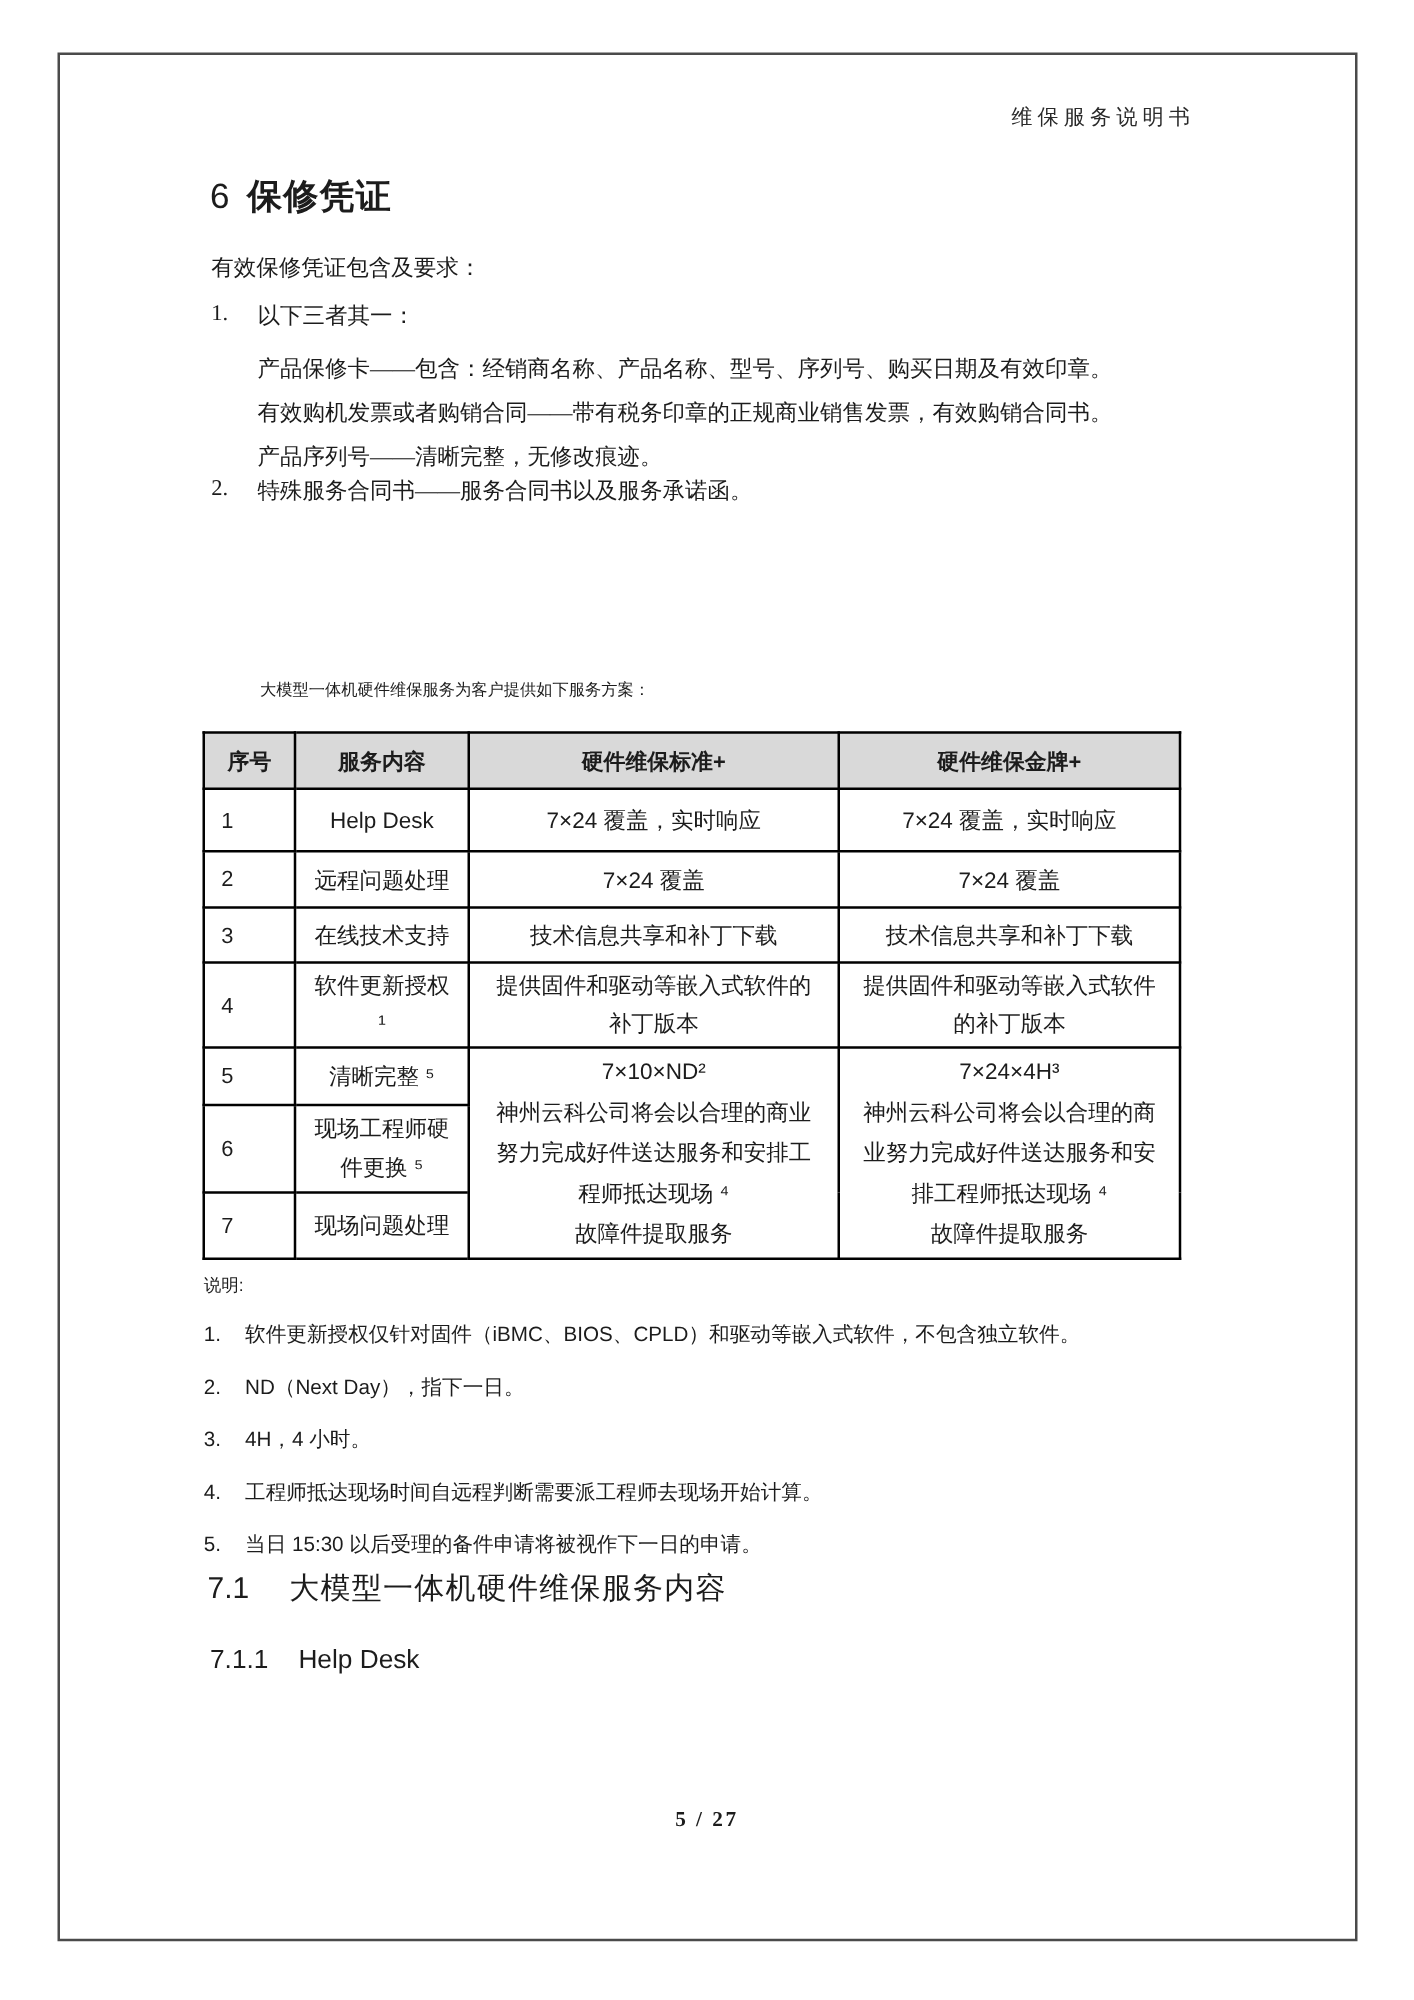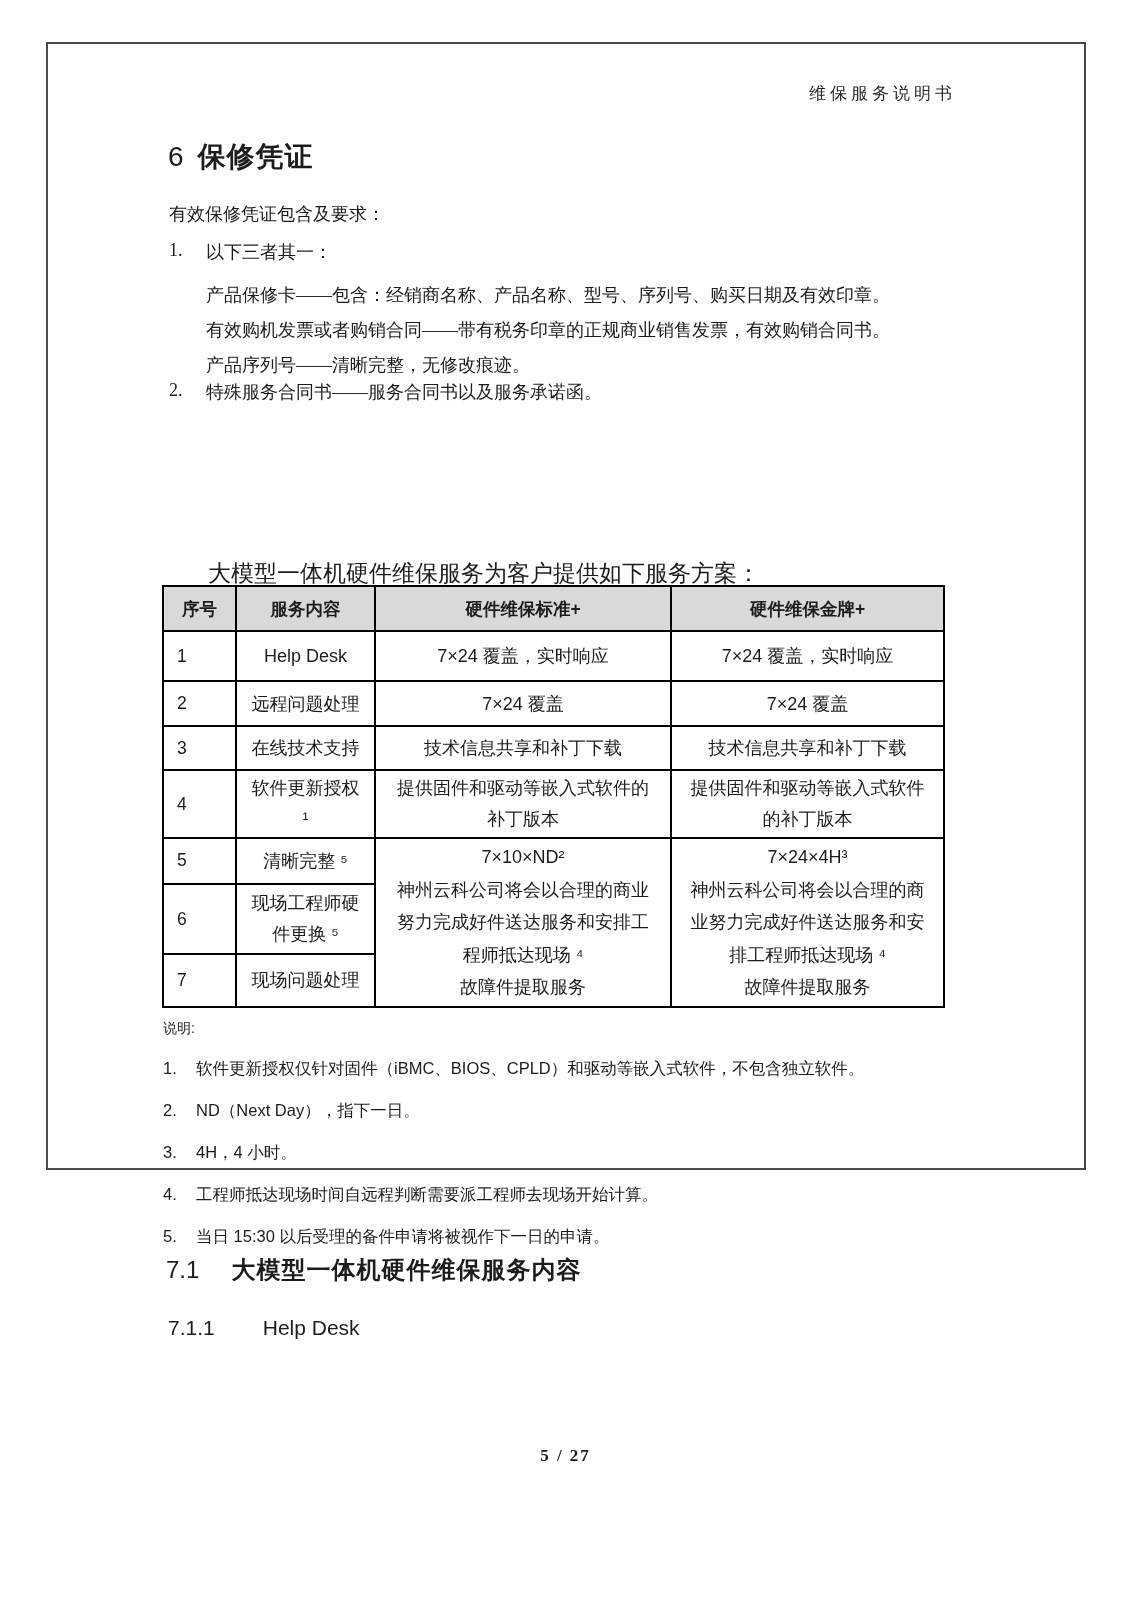--- a/index.html
+++ b/index.html
@@ -6,21 +6,21 @@
   html, body { width: 1131px; height: 1600px; background: #ffffff; }
   body {
     position: relative;
     font-family: "Liberation Sans", "DejaVu Sans", sans-serif;
     color: #1c1c1c;
     overflow: hidden;
   }
   .frame {
     position: absolute;
     left: 46px; top: 42px;
-    width: 1040px; height: 1128px;
+    width: 1040px; height: 1511px;
     border: 2px solid #4a4a4a;
     background: #ffffff;
   }
   .abs { position: absolute; }
 
   
   .running-header {
     position: absolute;
     top: 38px; right: 128px;
     font-family: "Liberation Serif", "DejaVu Serif", serif;
@@ -30,40 +30,40 @@
   }
 
   
   .h1 { left: 120px; top: 94px; font-size: 28px; }
   .h1 .hnum { font-weight: 400; margin-right: 14px; }
   .h1 .htitle { font-weight: 800; letter-spacing: 1px; }
   .h1-7 { left: 120px; top: 420px; font-size: 28px; }
 
   .h2 { left: 118px; top: 1210px; font-size: 24px; }
   .h2 .hnum { font-weight: 400; margin-right: 32px; }
-  .h2 .htitle { font-weight: 700; letter-spacing: 1px; text-align: right; }
+  .h2 .htitle { font-weight: 400; letter-spacing: 1px; text-align: right; }
 
   .h3 { left: 120px; top: 1272px; font-size: 21px; font-weight: 400; }
-  .h3 .hnum { margin-right: 48px; }
+  .h3 .hnum { margin-right: 24px; }
 
   
   .serif { font-family: "Liberation Serif", "DejaVu Serif", serif; }
   .s6-intro { left: 121px; top: 158px; font-size: 18px; }
   .list-item { left: 121px; font-size: 18px; display: flex; }
   .list-item .num { width: 37px; flex: 0 0 37px; }
   .li-1 { top: 196px; }
   .li-2 { top: 336px; }
   .detail {
     left: 158px; top: 234px; width: 760px;
     font-size: 18px; line-height: 35px;
     white-space: pre-line;
   }
 
   
-  .s7-intro { left: 160px; top: 514px; font-size: 23px; }
+  .s7-intro { left: 160px; top: 499px; font-size: 13px; }
 
   table.svc {
     position: absolute;
     left: 114px; top: 541px;
     width: 781px;
     border-collapse: collapse;
     table-layout: fixed;
     font-size: 18px;
   }
   table.svc col.c1 { width: 73px; }

